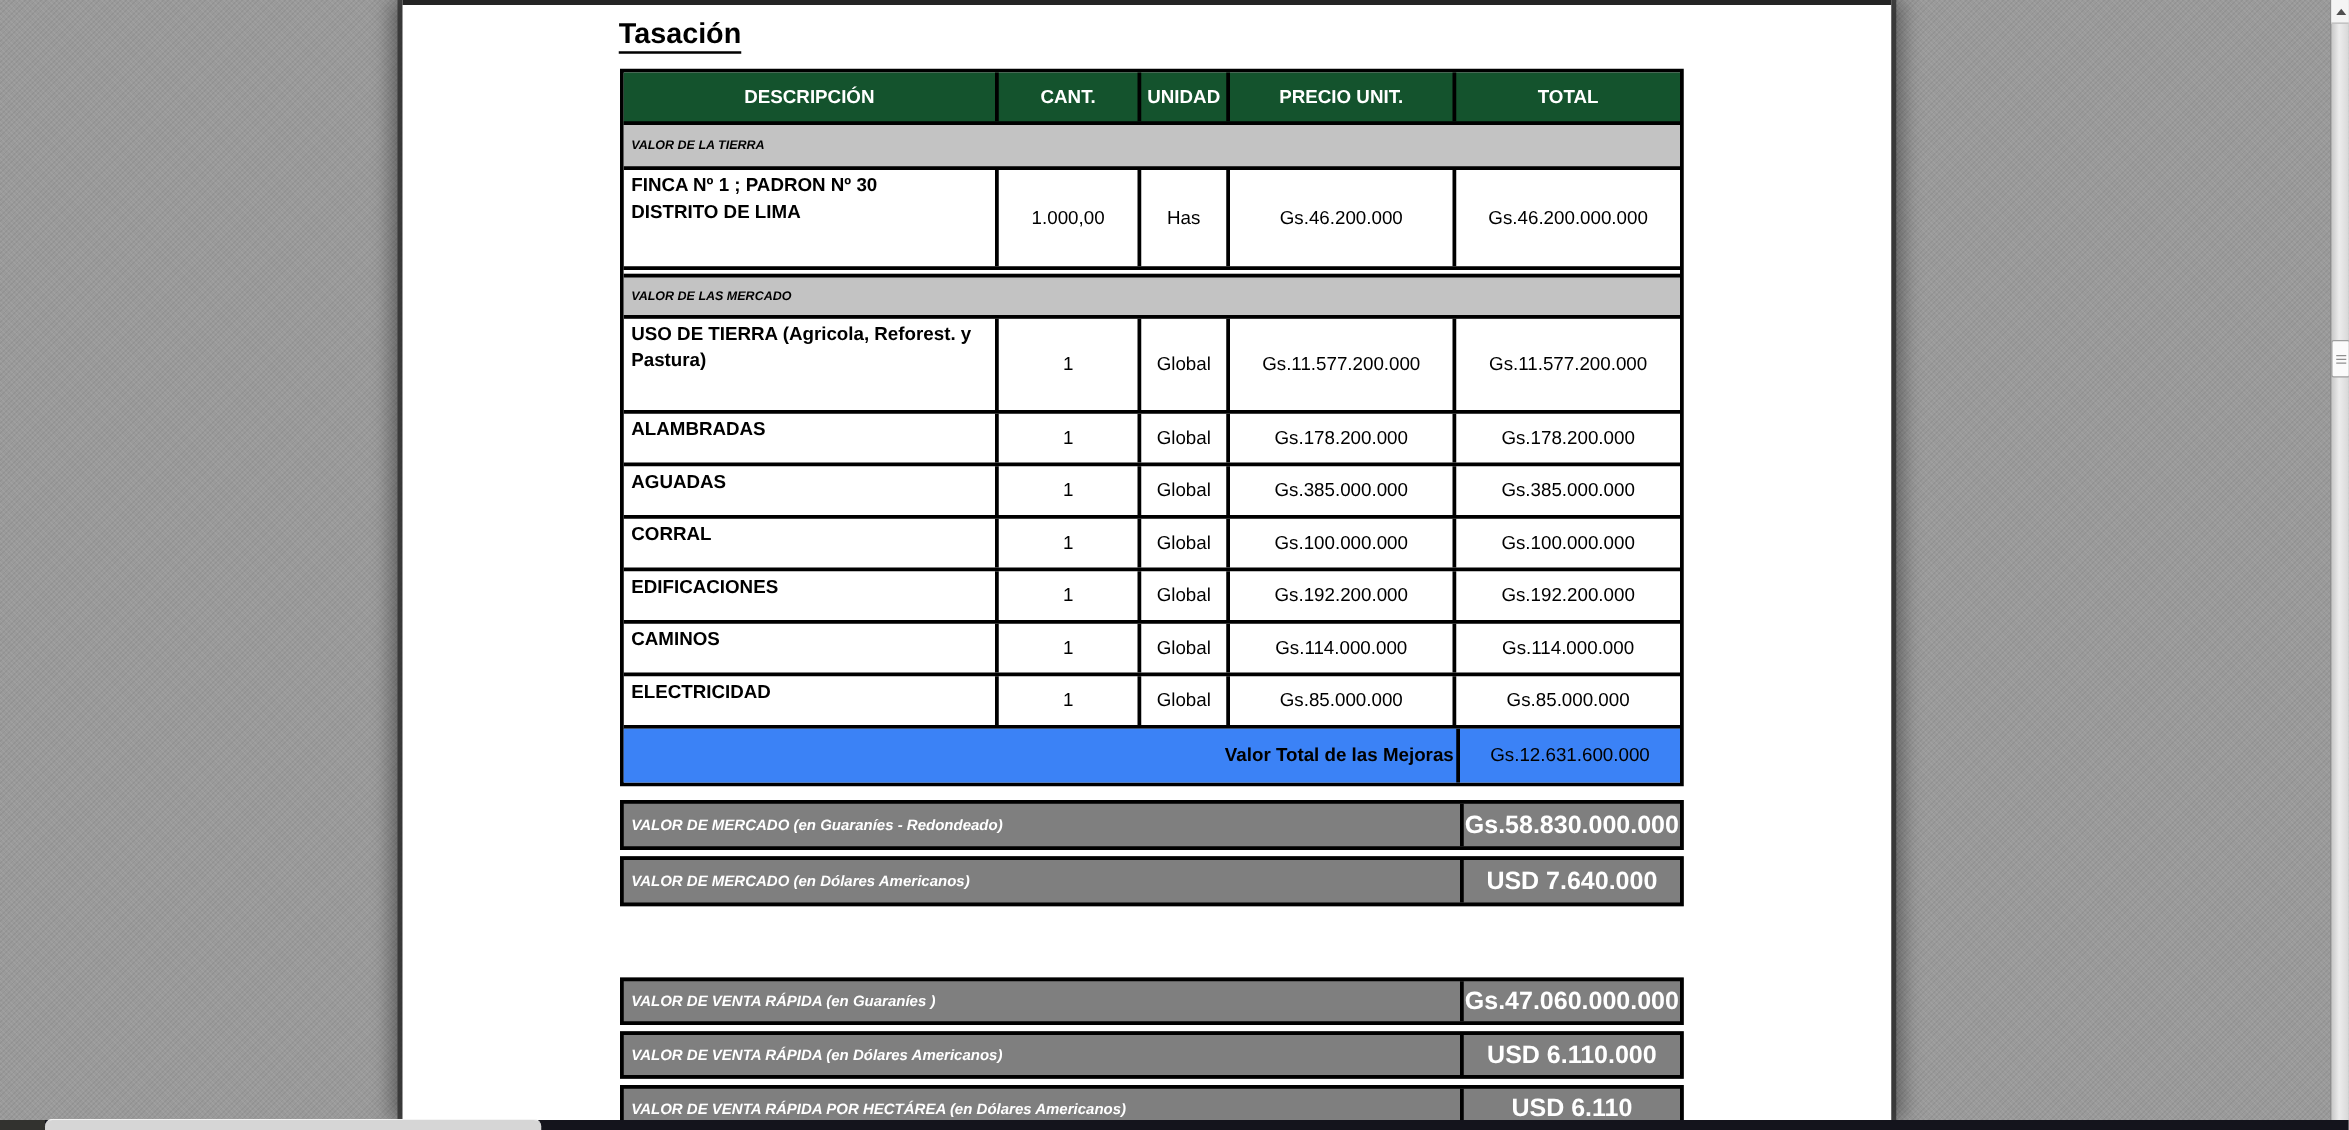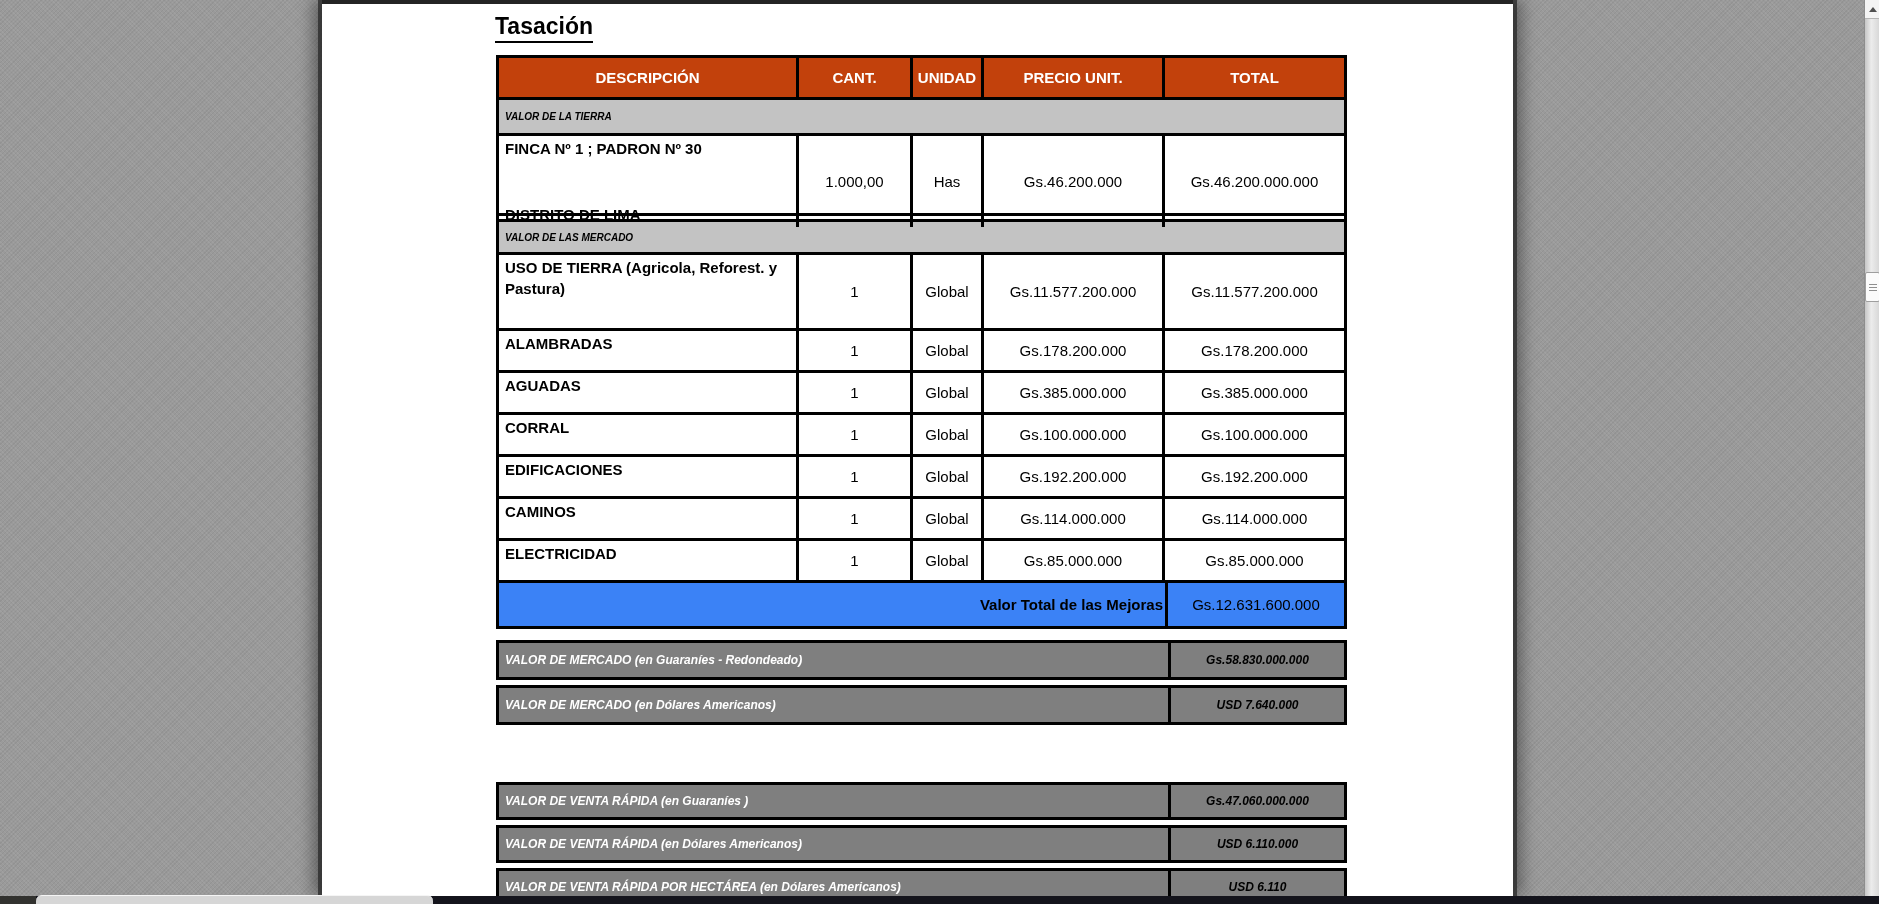--- a/index.html
+++ b/index.html
@@ -30,42 +30,42 @@
   }
 
   
   .tbl { position:absolute; left:174px; top:55px; width:851px; border:3px solid #000; background:#fff; }
   .trow { display:grid; grid-template-columns:300px 114px 71px 181px 179px; border-bottom:3px solid #000; }
   .trow:last-child { border-bottom:none; }
   .c { border-right:3px solid #000; display:flex; align-items:center; justify-content:center;
        font-size:15px; color:#000; text-align:center; }
   .c:last-child { border-right:none; }
   .c.left { justify-content:flex-start; text-align:left; padding:2px 6px; }
-  .r-head { height:42px; background:#c2410c; }
+  .r-head { height:42px; background:#14532d; }
   .r-head .c { color:#fff; font-weight:bold; }
   .r-section { height:36px; background:#c3c3c3; display:flex; align-items:center;
                font-size:10px; font-weight:bold; font-style:italic; padding-left:6px;
                border-bottom:3px solid #000; }
   .r-section.bt { border-top:3px solid #000; }
   .sep { height:3px; background:#fff; }
   .r-finca { height:80px; }
   .r-uso { height:76px; }
   .r-item { height:42px; }
-  .desc { font-weight:bold; line-height:21px; display:flex; flex-direction:column; justify-content:center; align-items:flex-start;gap:45px; }
+  .desc { font-weight:bold; line-height:21px; display:flex; flex-direction:column; justify-content:center; align-items:flex-start; }
   .r-total { display:grid; grid-template-columns:666px 179px; height:43px; background:#3b82f6; }
   .r-total .lbl { display:flex; align-items:center; justify-content:flex-end; font-size:15px; font-weight:bold; padding-right:2px; }
   .r-total .val { border-left:3px solid #000; display:flex; align-items:center; justify-content:center; font-size:15px; }
 
   
   .sumblock { position:absolute; left:174px; width:851px; }
   .sb1 { top:640px; } .sb2 { top:782px; }
   .sumrow { width:851px; border:3px solid #000; background:#7f7f7f; display:grid; grid-template-columns:669px 176px; margin-bottom:5px; }
   .sb1 .sumrow { height:40px; } .sb2 .sumrow { height:38px; }
   .sumrow .lbl { display:flex; align-items:center; padding-left:6px; color:#fff; font-weight:bold; font-style:italic; font-size:12px; }
-  .sumrow .val { border-left:3px solid #000; display:flex; align-items:center; justify-content:center; color:#000000; font-weight:bold; font-size:12px;font-style:italic; }
+  .sumrow .val { border-left:3px solid #000; display:flex; align-items:center; justify-content:center; color:#ffffff; font-weight:bold; font-size:20px; }
 
   
   .scrollbar { position:absolute; right:0; top:0; width:15px; height:904px;
     background:linear-gradient(to right,#c6c6c6,#ececec 45%,#d8d8d8); border-left:1px solid #8d8d8d; }
   .sb-btn { position:absolute; top:0; left:0; width:15px; height:19px; background:#f4f4f4;
     border-bottom:1px solid #b5b5b5; display:flex; align-items:center; justify-content:center; cursor:pointer; }
   .sb-tri { width:0; height:0; border-left:4px solid transparent; border-right:4px solid transparent; border-bottom:5px solid #4f4f4f; }
   .sb-thumb { position:absolute; top:272px; left:0; width:15px; height:30px; background:#fbfbfb;
     border:1px solid #9e9e9e; border-radius:2px; display:flex; align-items:center; justify-content:center; cursor:grab; }
   .grip { width:8px; height:1px; background:#8f8f8f; box-shadow:0 3px 0 #8f8f8f, 0 -3px 0 #8f8f8f; }

